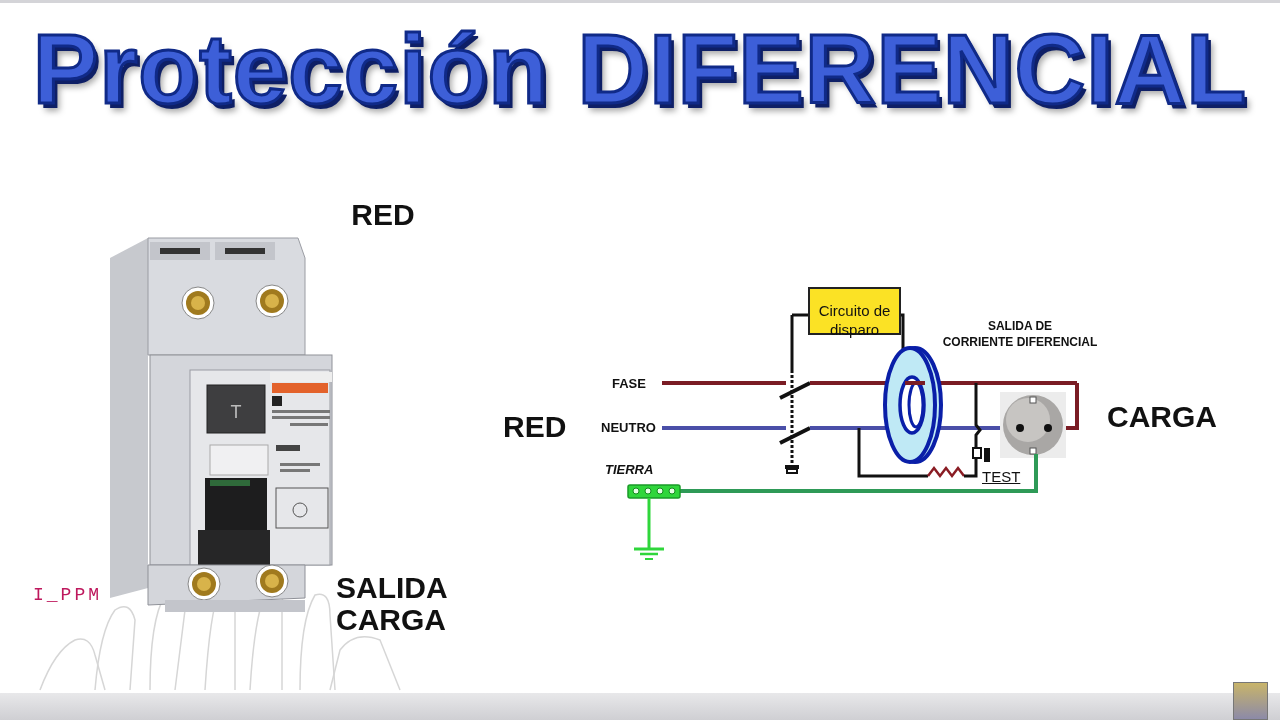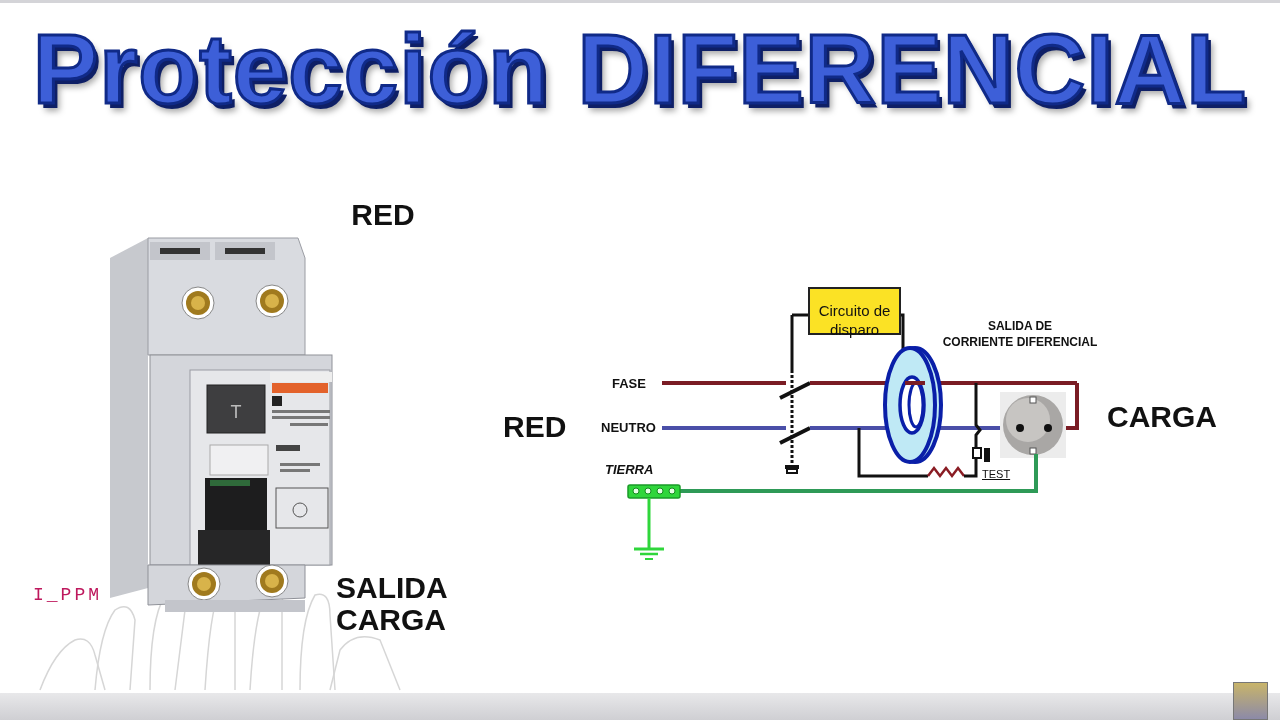--- a/index.html
+++ b/index.html
@@ -161,18 +161,18 @@
 <div class="yellow-box">
   <div>Circuito de</div>
   <div>disparo</div>
 </div>
 
 <div class="lbl tiny center" style="left:930px;top:318px;width:180px;line-height:16px;">
   <div>SALIDA DE</div>
   <div>CORRIENTE DIFERENCIAL</div>
 </div>
 
-<div class="lbl" style="left:982px;top:468px;font-size:11px;font-weight:normal;text-decoration:underline;">TEST</div>
+<div class="lbl" style="left:982px;top:468px;font-size:15px;font-weight:normal;text-decoration:underline;">TEST</div>
 
 <div class="watermark">I_PPM</div>
 
 <div class="bottom-band"></div>
 <div class="logo"></div>
 
 </body></html>

